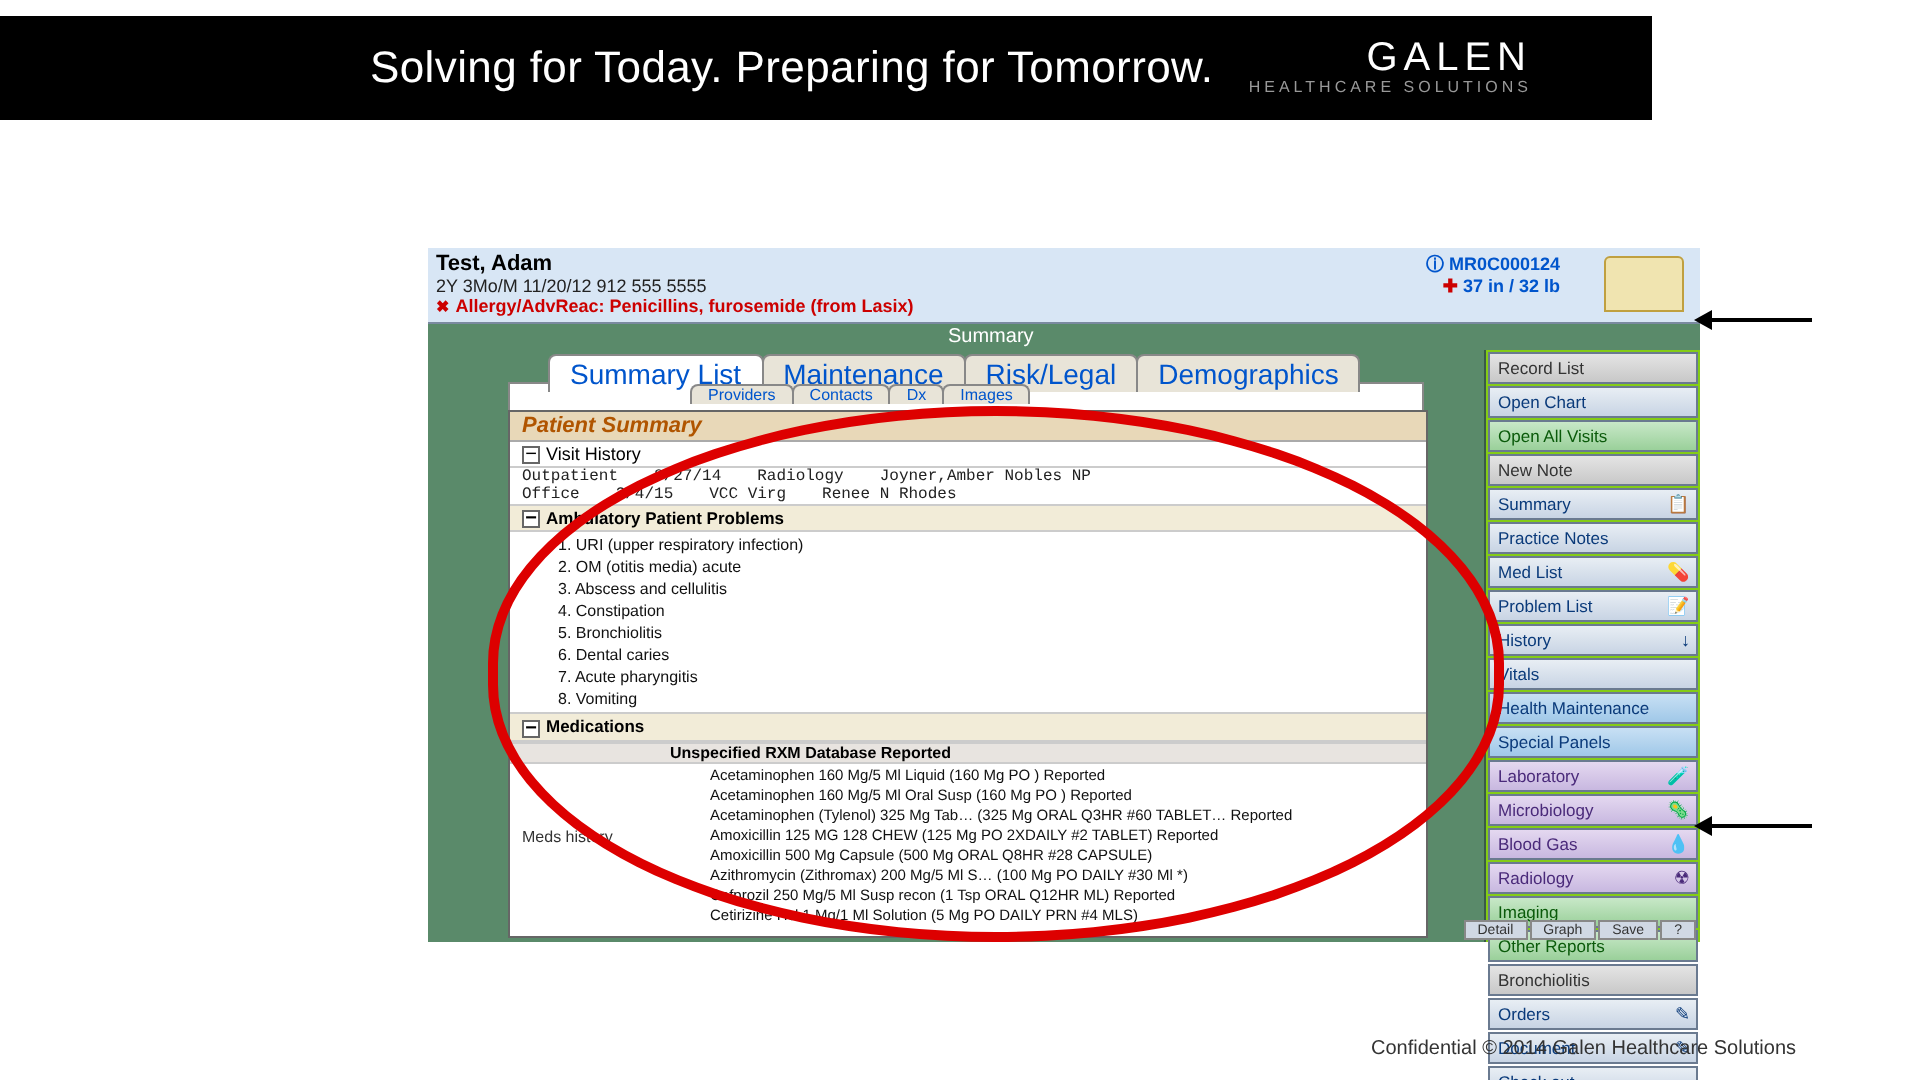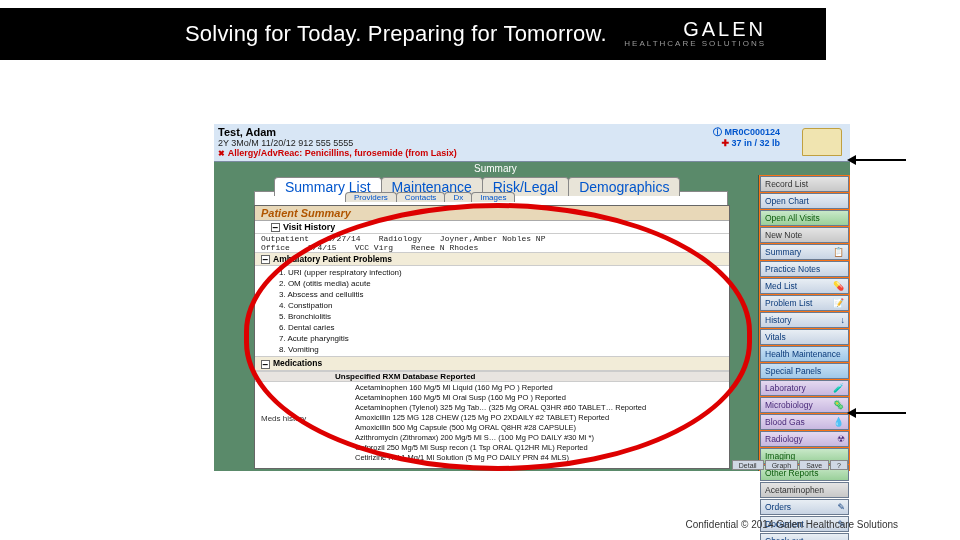--- a/index.html
+++ b/index.html
@@ -25,35 +25,35 @@
   .pt-mrn::before { content: "ⓘ "; }
   .pt-meas { position: absolute; right: 70px; top: 14px; font-size: 9px; color: #0055cc; font-weight: bold; }
   .pt-meas::before { content: "✚ "; color: #c00; }
   .pt-folder { position: absolute; right: 8px; top: 4px; width: 40px; height: 28px; background: #f0e4b0; border: 1px solid #c0a040; border-radius: 3px 3px 0 0; }
 
   .summary-label { color: #fff; font-size: 10px; padding: 1px 0 1px 260px; background: #5a8a6a; }
 
   
   .ehr-body { display: flex; height: 296px; }
   .ehr-main { flex: 1; background: #5a8a6a; position: relative; }
-  .ehr-side { width: 92px; background: #f97316; border-left: 1px solid #3a5a4a; padding: 1px; }
+  .ehr-side { width: 108px; background: #84cc16; border-left: 1px solid #3a5a4a; padding: 1px; }
 
   
   .tabs { padding: 2px 0 0 60px; height: 16px; }
   .tab { display: inline-block; background: #e8e4d8; border: 1px solid #888; border-bottom: none; border-radius: 4px 4px 0 0; padding: 1px 10px; font-size: 14px; color: #0055cc; margin-right: -1px; cursor: pointer; }
   .tab.sel { background: #fff; }
   .subtabs { padding: 0 0 0 90px; height: 14px; background: #fff; margin: 0 30px 0 40px; border: 1px solid #888; border-bottom: none; }
   .subtabs .tab { font-size: 8px; padding: 0 8px; }
 
   
   .red-ring { position: absolute; left: 30px; top: 28px; width: 508px; height: 268px; border: 5px solid #d00; border-radius: 50% / 48%; pointer-events: none; z-index: 5; }
 
   .panel { position: absolute; left: 40px; top: 30px; right: 28px; bottom: 2px; background: #fff; border: 1px solid #666; overflow: hidden; }
   .panel-title { background: #e8d8b8; color: #b05500; font-weight: bold; font-style: italic; font-size: 11px; padding: 1px 6px; border-bottom: 1px solid #aaa; }
-  .visit-hdr { background: #fff; font-weight: bold; font-size: 9px; padding: 1px 16px; border-bottom: 1px solid #ccc; }
+  .visit-hdr { background: #fff; font-weight: normal; font-size: 9px; padding: 1px 6px; border-bottom: 1px solid #ccc; }
   .visit-row { display: flex; font-size: 8px; padding: 0 6px; color: #222; font-family: Liberation Mono, monospace; }
   .visit-row > div { margin-right: 18px; }
   .section-hdr { background: #f2ecd8; font-weight: bold; font-size: 8.5px; padding: 1px 6px; border-top: 1px solid #ccc; border-bottom: 1px solid #ccc; }
   .minus { display: inline-block; width: 9px; height: 9px; border: 1px solid #666; background: #fff; text-align: center; line-height: 7px; font-size: 10px; margin-right: 3px; vertical-align: middle; }
   .plist { padding: 1px 8px 1px 24px; font-size: 8px; line-height: 11px; color: #111; }
   .medlist { padding: 1px 8px 1px 100px; font-size: 7.5px; line-height: 10px; color: #111; }
   .sub-hdr { background: #e8e4e0; font-weight: bold; font-size: 8px; padding: 0 6px 0 80px; border-top: 1px solid #ccc; border-bottom: 1px solid #ccc; }
   .mh-label { position: absolute; left: 6px; top: 208px; font-size: 8px; color: #333; }
 
   
@@ -165,21 +165,21 @@
         <button class="snav ">History<span class="ic">↓</span></button>
         <button class="snav ">Vitals</button>
         <button class="snav blue">Health Maintenance</button>
         <button class="snav blue">Special Panels</button>
         <button class="snav purple">Laboratory<span class="ic">🧪</span></button>
         <button class="snav purple">Microbiology<span class="ic">🦠</span></button>
         <button class="snav purple">Blood Gas<span class="ic">💧</span></button>
         <button class="snav purple">Radiology<span class="ic">☢</span></button>
         <button class="snav green">Imaging</button>
         <button class="snav green">Other Reports</button>
-        <button class="snav grey">Acetaminophen</button>
+        <button class="snav grey">Bronchiolitis</button>
         <button class="snav ">Orders<span class="ic">✎</span></button>
         <button class="snav ">Document<span class="ic">✎</span></button>
         <button class="snav ">Check out</button>
       </div>
   </div>
 
   <div class="ehr-foot" id="foot">
       <button class="fbtn">Detail</button>
       <button class="fbtn">Graph</button>
       <button class="fbtn">Save</button>

